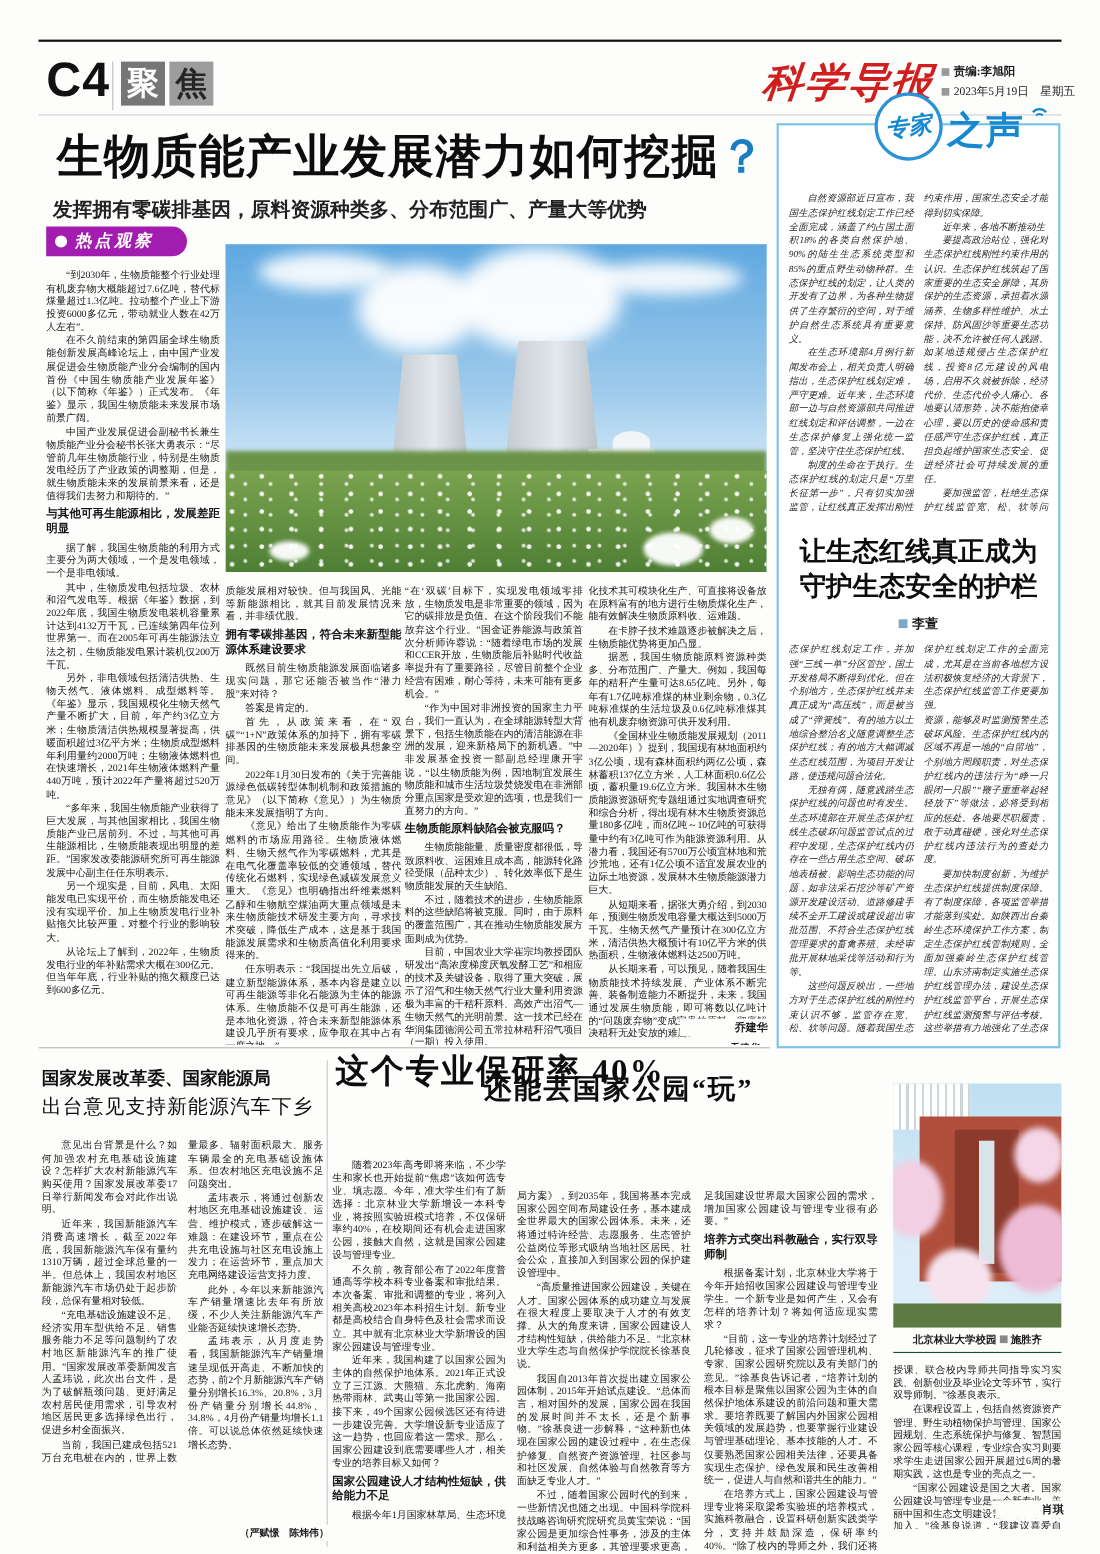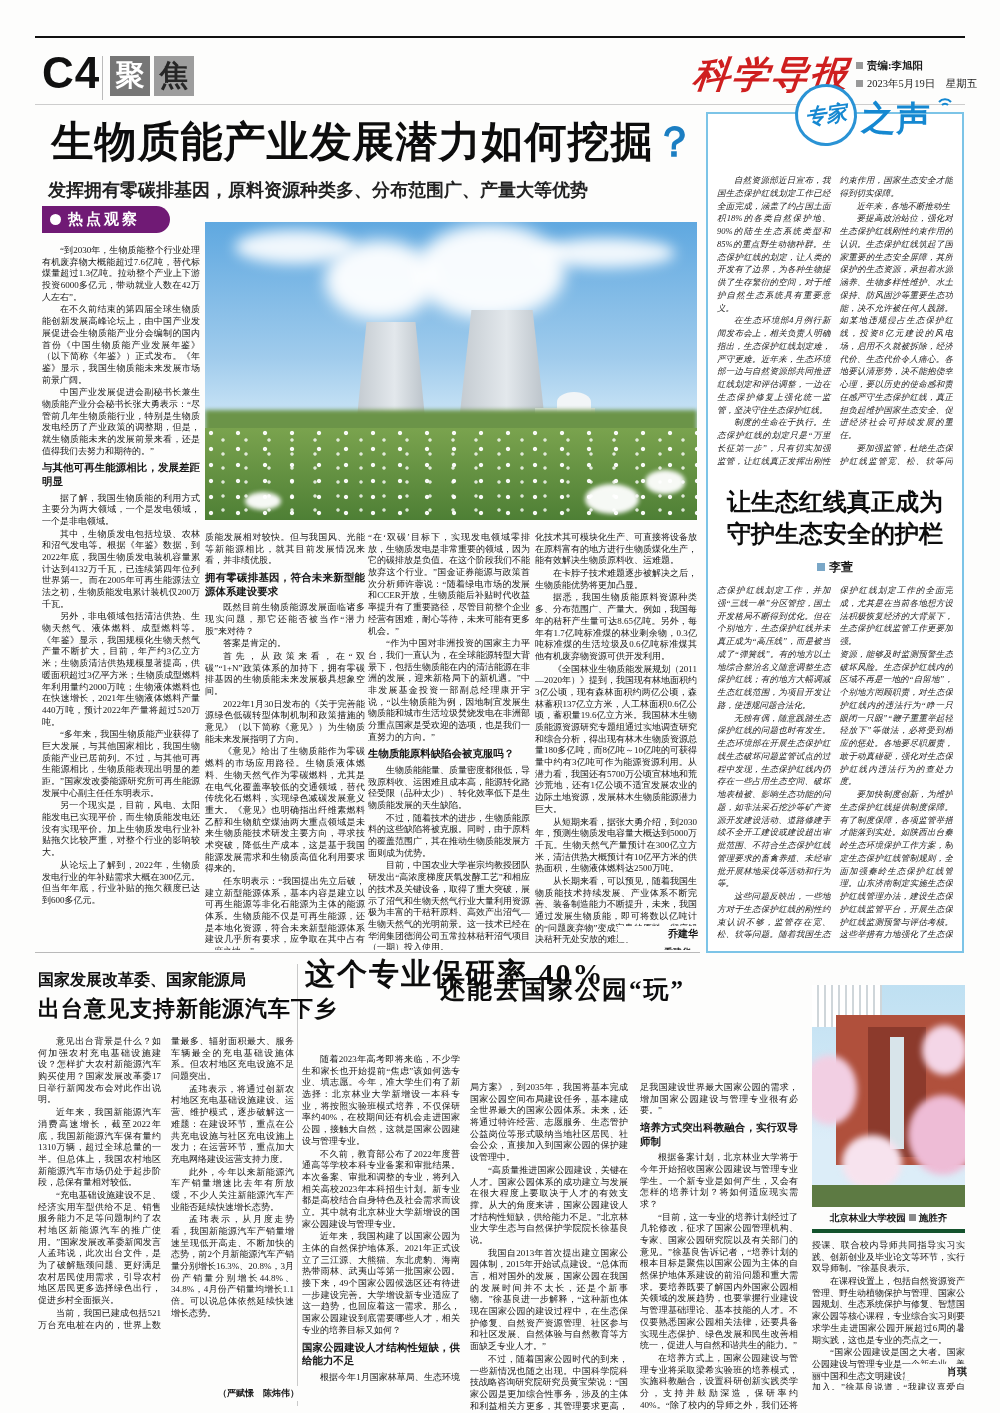--- a/index.html
+++ b/index.html
@@ -19,22 +19,22 @@
   .hmeta{left:856px;top:57px;font-size:10.5px;line-height:1.7;}
   .hmeta .row{display:flex;align-items:center;gap:4px;}
   .sq{display:inline-block;width:7px;height:7px;background:#999;}
   .rule-hdr{left:35px;top:104px;width:930px;height:1px;background:#cdcdcd;}
   
   .headline{left:48px;top:114px;width:652px;text-align:center;font-family:"Liberation Sans",sans-serif;
         font-weight:700;font-size:42px;letter-spacing:1px;color:#0d0d0d;white-space:nowrap;}
   .headline .q{color:#1b7ec2;}
   .subtitle{left:48px;top:178px;width:652px;font-family:"Liberation Sans",sans-serif;
         font-weight:700;font-size:18px;color:#222;}
-  .badge{left:42px;top:206px;width:128px;height:27px;background:#701a75;border-radius:0 14px 14px 0;
-        display:flex;align-items:center;gap:7px;padding-left:8px;box-sizing:border-box;}
+  .badge{left:42px;top:206px;width:128px;height:27px;background:#a21caf;border-radius:0 14px 14px 0;
+        display:flex;align-items:center;gap:7px;padding-left:8px;box-sizing:border-box;font-style:italic;}
   .badge .dot{width:11px;height:11px;border-radius:50%;background:#fff;}
   .badge .lbl{color:#fff;font-family:"Liberation Sans",sans-serif;font-weight:700;font-size:15px;letter-spacing:3px;}
   
   .photo-main{left:205px;top:222px;width:492px;height:298px;overflow:hidden;
         background:linear-gradient(#5fa8e0 0%,#9fcbEC 45%,#cfe7f7 68%);}
   .cloud{position:absolute;background:rgba(255,255,255,.9);border-radius:50%;filter:blur(7px);}
   .steam{position:absolute;background:rgba(255,255,255,.95);border-radius:50%;filter:blur(8px);}
   .tower{position:absolute;background:linear-gradient(90deg,#c2c9cf,#e3e8ec 55%,#b9c1c8);
         clip-path:polygon(16% 0,84% 0,100% 100%,0 100%);}
   .bldg{position:absolute;background:#e9edf0;}
@@ -70,35 +70,35 @@
   .sb-col .ln-c{text-indent:0;}
   .sb-headline{left:712px;top:486px;width:246px;text-align:center;font-family:"Liberation Sans",sans-serif;
         font-weight:700;font-size:24px;line-height:1.35;color:#0d0d0d;}
   .sb-byline{left:712px;top:559px;width:246px;text-align:center;font-size:12px;font-weight:700;}
   .sb-byline .bsq{display:inline-block;width:8px;height:8px;background:#7aa7c7;margin-right:4px;}
   
   .rule-mid{left:35px;top:952px;width:665px;height:1px;background:#b9b9b9;}
   .v-div{left:297px;top:964px;width:1px;height:442px;background:#c9c9c9;}
   
   .bl-kicker{left:38px;top:970px;font-family:"Liberation Sans",sans-serif;font-weight:700;font-size:16px;color:#111;}
-  .bl-headline{left:38px;top:994px;font-family:"Liberation Sans",sans-serif;font-weight:700;font-size:22px;letter-spacing:1px;color:#0d0d0d;}
+  .bl-headline{left:38px;top:994px;font-family:"Liberation Sans",sans-serif;font-weight:400;font-size:18px;letter-spacing:1px;color:#0d0d0d;}
   .bl-body{left:38px;top:1036px;width:256px;height:352px;column-count:2;column-gap:10px;}
   
   .bm-h1{left:305px;top:954px;font-size:30px;font-weight:700;letter-spacing:2px;color:#0d0d0d;}
   .bm-h2{left:440px;top:973px;font-size:25px;font-weight:700;letter-spacing:2px;color:#0d0d0d;}
   
   .photo-campus{left:812px;top:985px;width:153px;height:222px;overflow:hidden;background:linear-gradient(#bfe0f2,#dcedf8 70%);}
   .slats{position:absolute;left:0;top:0;width:70px;height:42px;background:repeating-linear-gradient(90deg,#fff 0 5px,#cfd6da 5px 7px);}
   .brick{position:absolute;background:#b0503c;}
   .brick-in{position:absolute;background:#8c3a2c;}
   .glass{position:absolute;background:#d8e4ea;}
   .blossom{position:absolute;border-radius:50%;filter:blur(3px);}
   .campus-ground{position:absolute;left:0;right:0;bottom:0;height:22px;background:#5d7a43;}
   .caption{left:812px;top:1212px;width:153px;text-align:center;font-size:9.5px;font-weight:700;
-        border-bottom:4px solid #14532d;padding-bottom:4px;}
+        border-bottom:1px solid #14532d;padding-bottom:4px;}
   .caption .csq{display:inline-block;width:7px;height:7px;background:#8a8a8a;margin:0 3px;}
 </style>
 </head>
 <body>
 
 <div class="page">
 
   <div class="abs rule-top"></div>
   <div class="abs c4">C4</div>
   <div class="abs hdr-div"></div>

